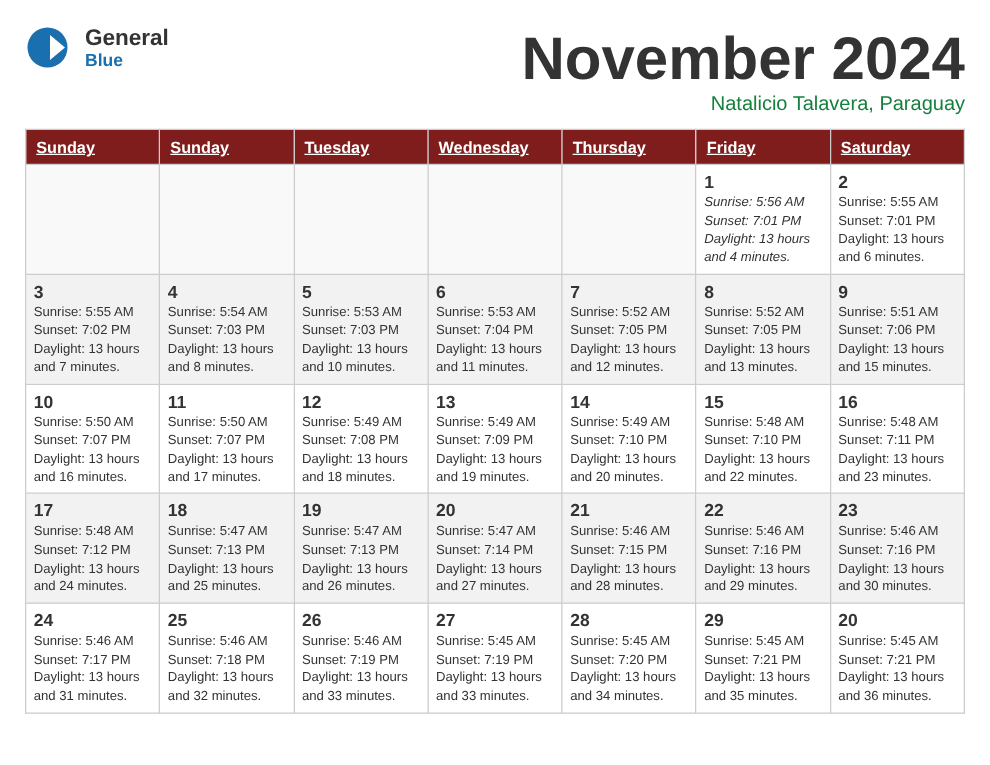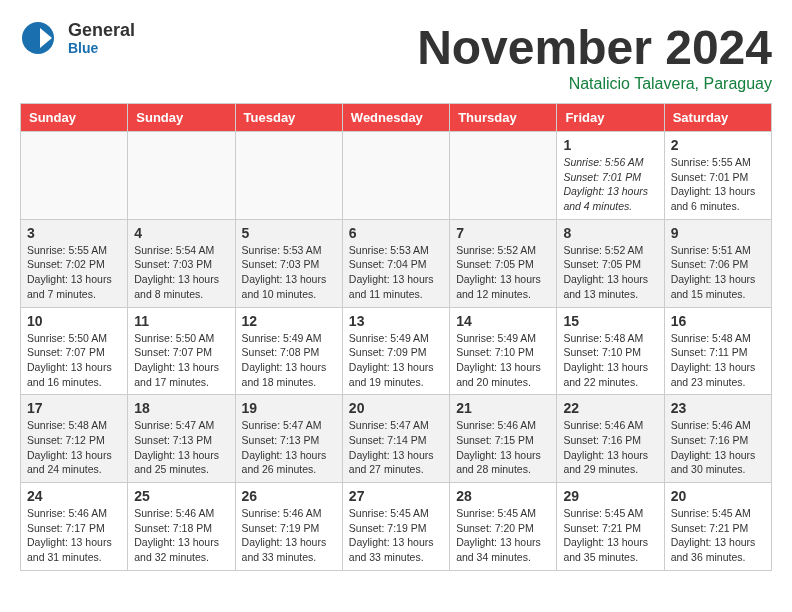--- a/index.html
+++ b/index.html
@@ -32,26 +32,27 @@
     .location-title {
       font-size: 16px;
       color: #15803d;
     }
     .calendar-table {
       width: 100%;
       border-collapse: collapse;
       table-layout: fixed;
     }
     .calendar-table th {
-      background-color: #ef4444;
+      background-color: #7f1d1d;
       color: #fff;
       text-align: left;
       padding: 6px 8px;
       font-size: 13px;
       border: 1px solid #ccc;
+      text-decoration: underline;
     }
     .calendar-table td {
       vertical-align: top;
       padding: 5px 6px;
       border: 1px solid #ccc;
       font-size: 11px;
       color: #333;
       height: 80px;
       background: #fff;
     }

